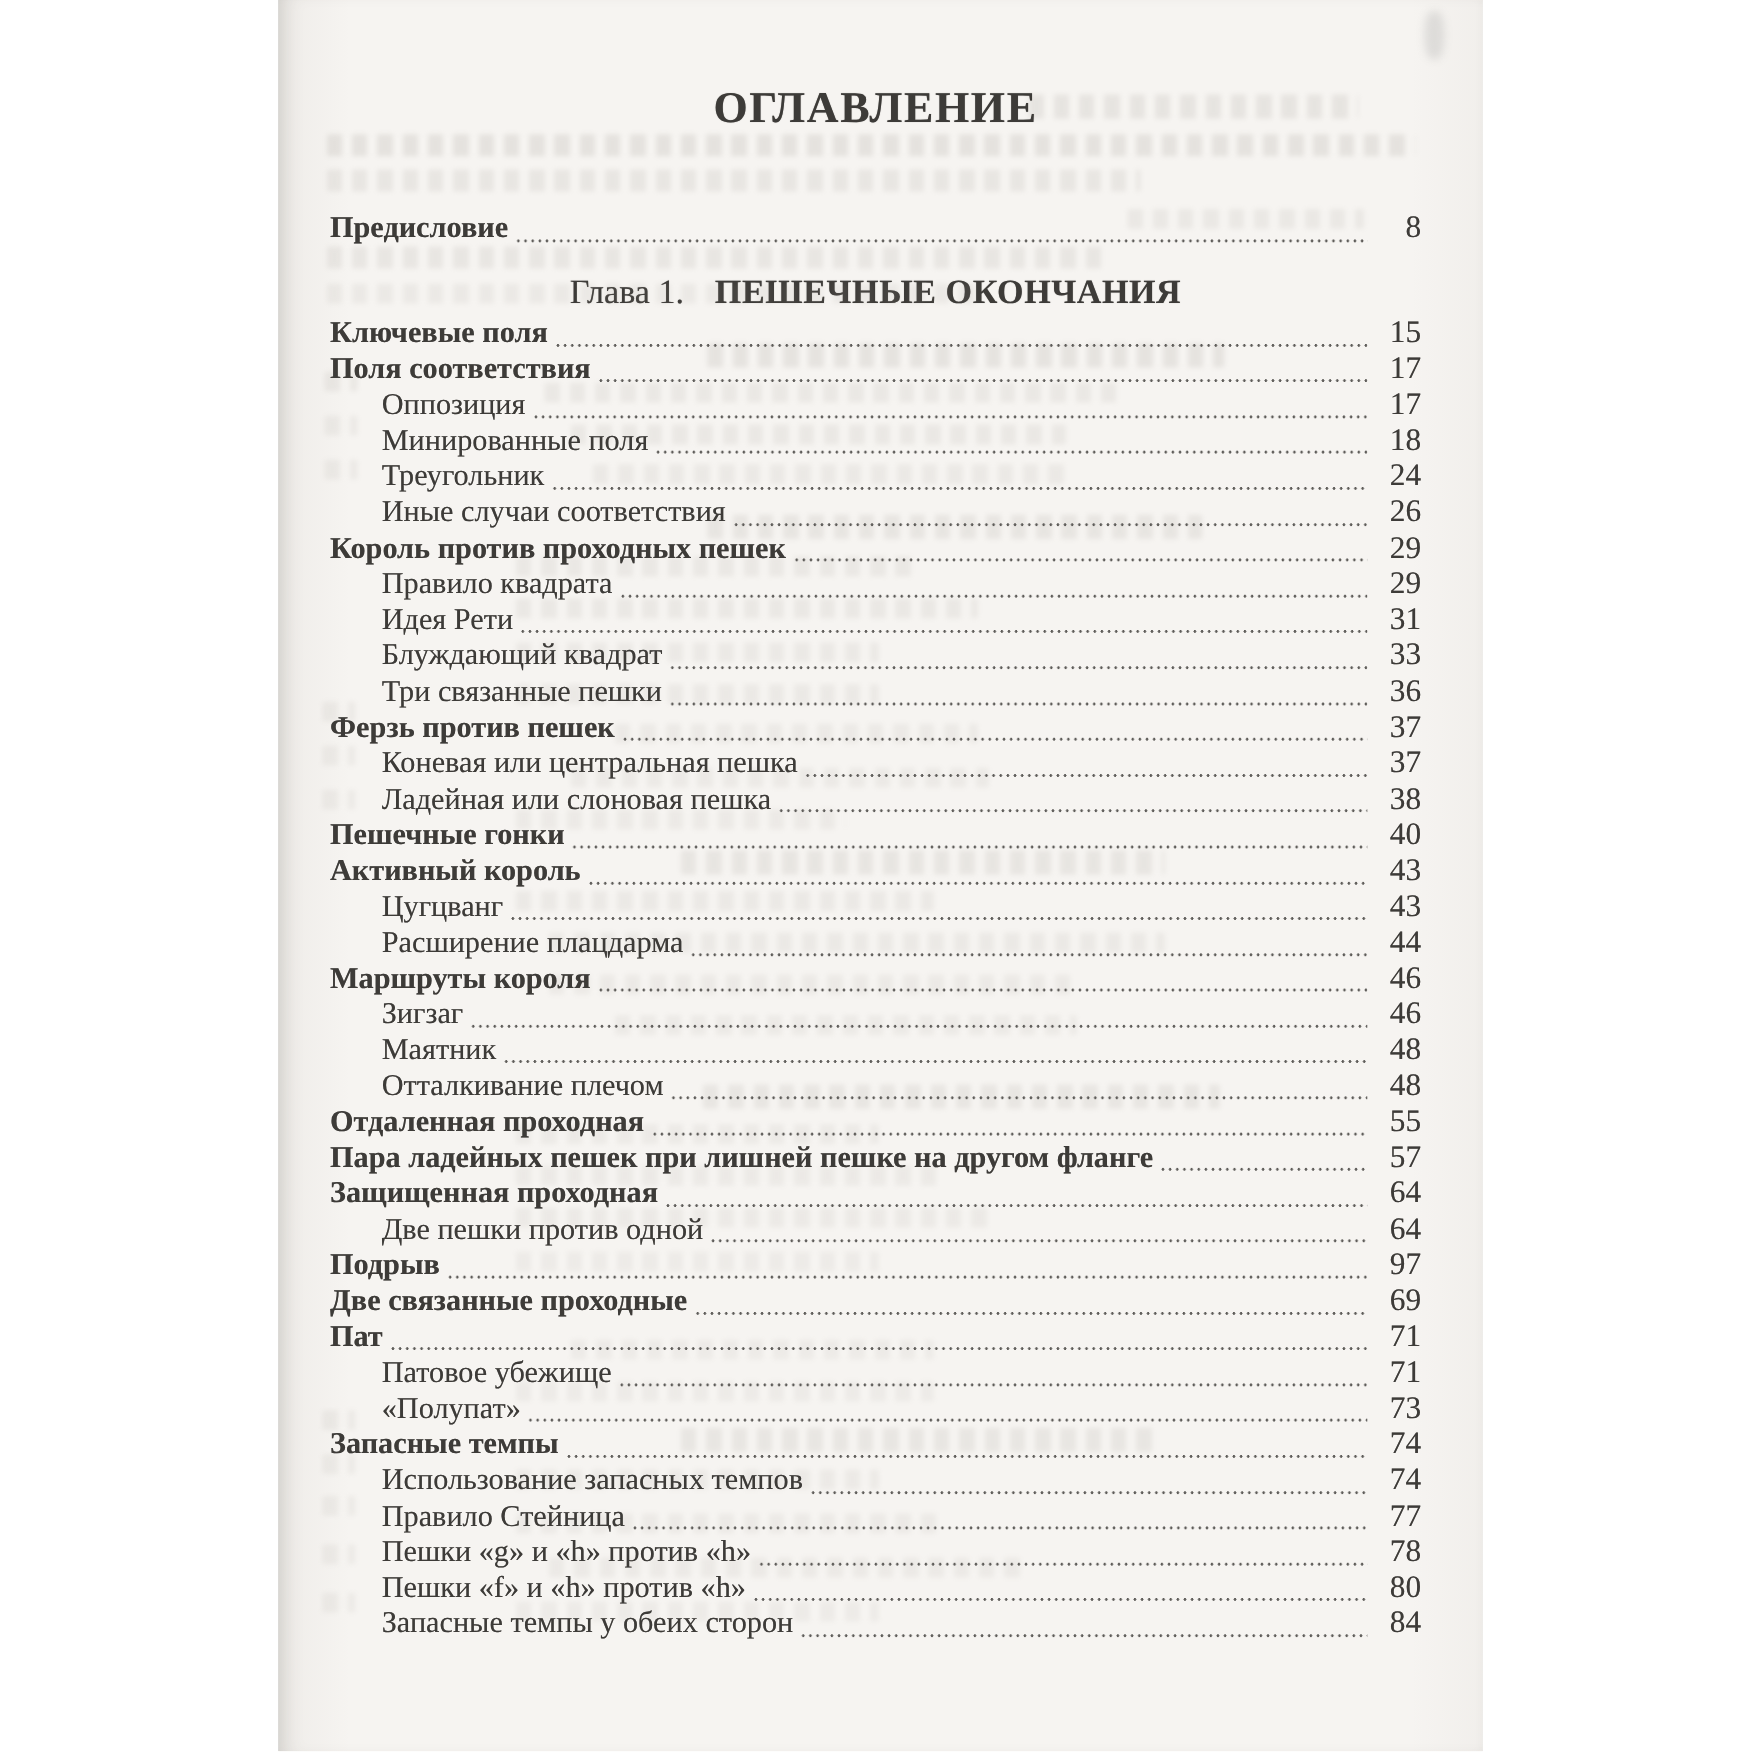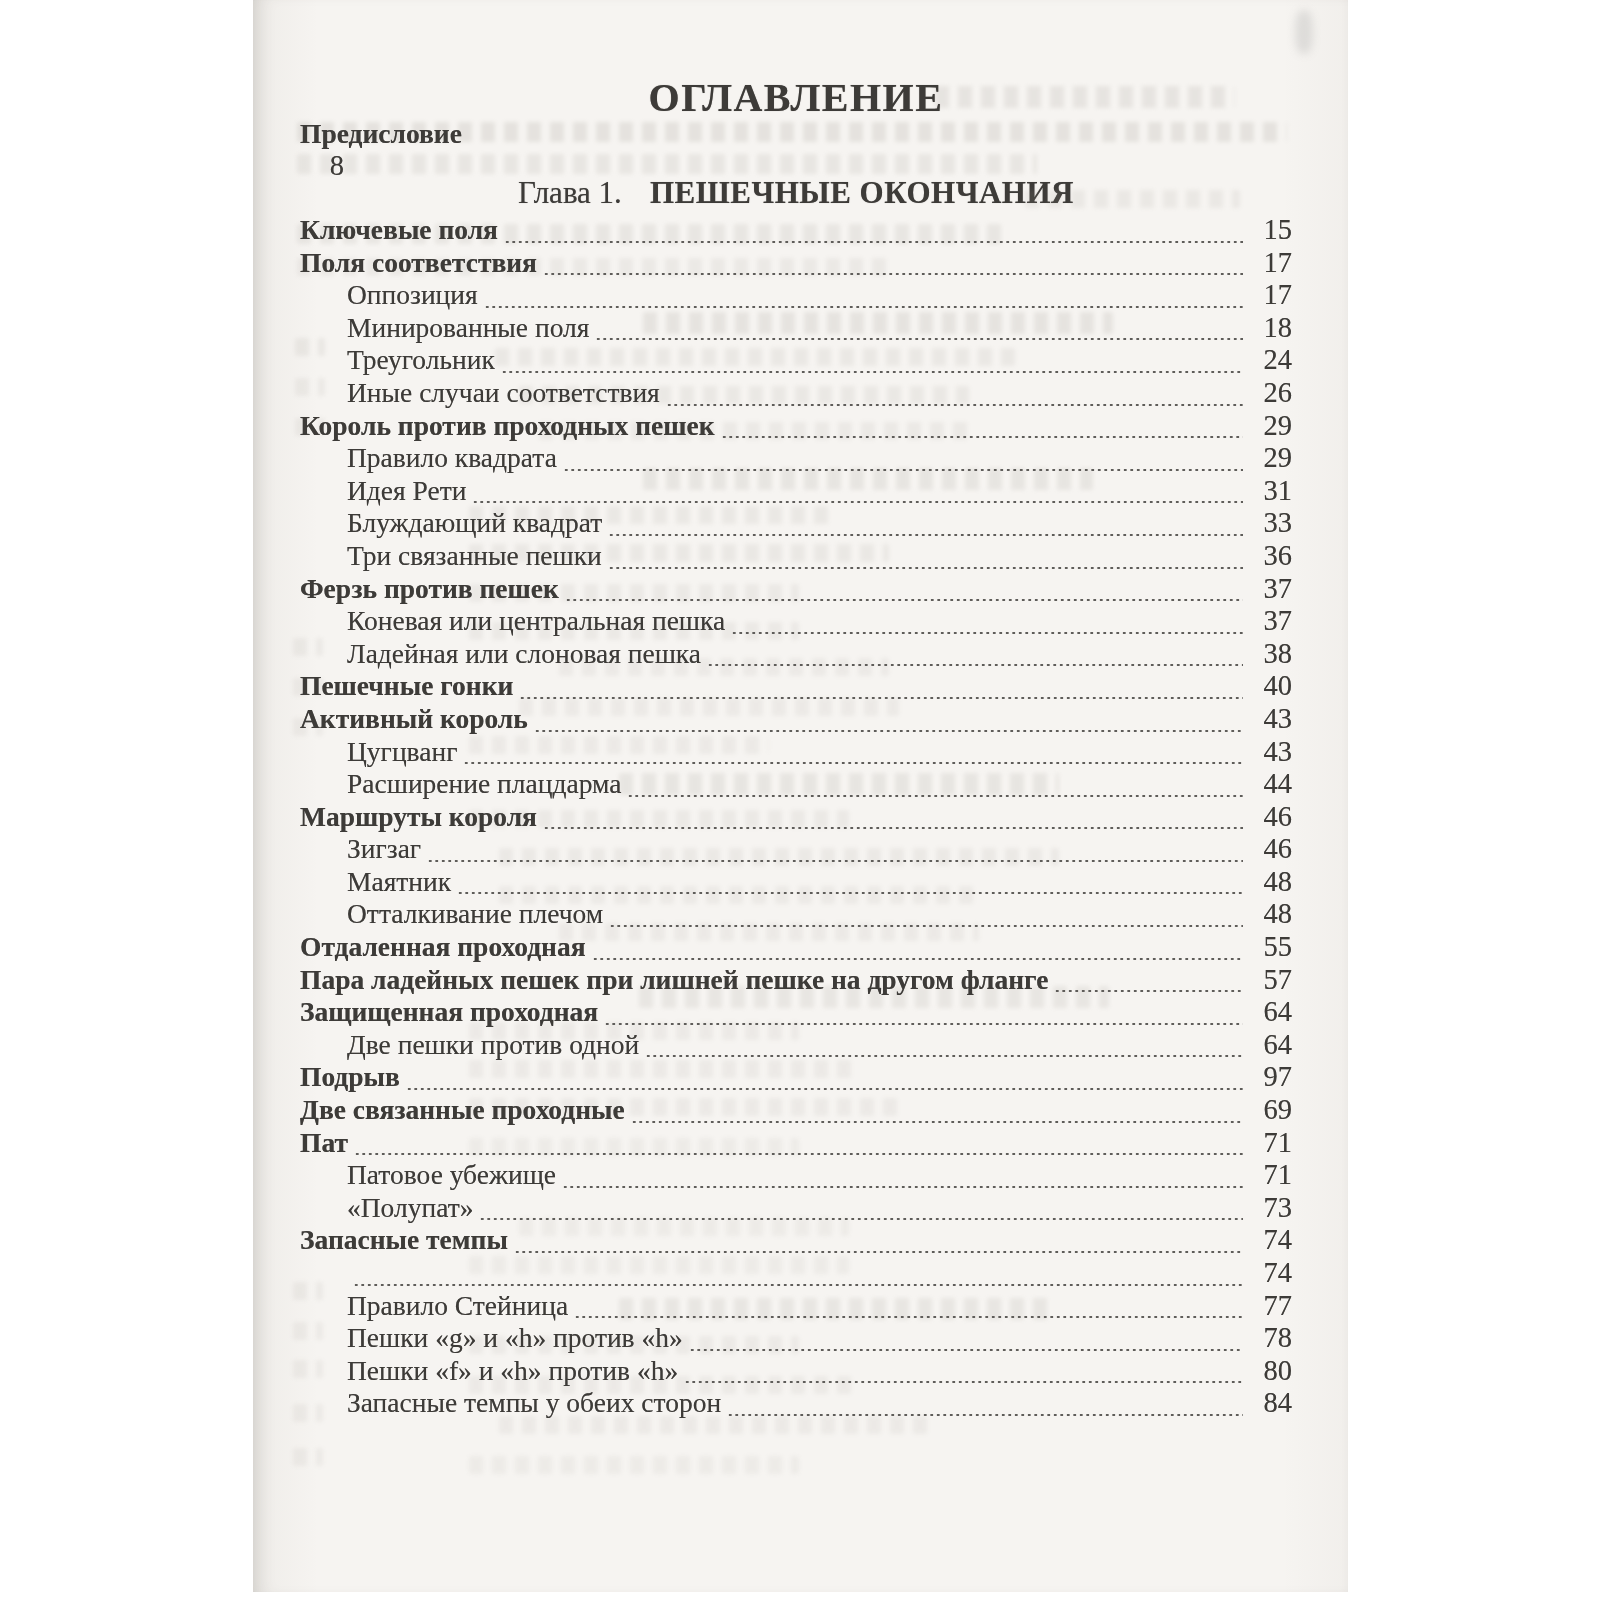--- a/index.html
+++ b/index.html
@@ -80,22 +80,22 @@
     margin-bottom:3px;
   }
   .row .page-num{
     font-size:28.5px;
     min-width:44px;
     text-align:right;
     white-space:nowrap;
   }
   .row.thick .page-num{font-weight:700;}
   .preface-row{
+    margin-top:72px;
     height:34px;
-    flex-direction:column;
   }
   h2.chapter{
     margin-top:22px;
     height:34px;
     text-align:center;
     font-size:31px;
     font-weight:400;
     line-height:34px;
     white-space:nowrap;
     text-shadow:0 0 .7px rgba(40,38,35,.5);
@@ -324,20 +324,21 @@
     <span class="label">«Полупат»</span>
     <span class="leader"></span>
     <span class="page-num">73</span>
   </div>
       <div class="row bold-row">
     <span class="label">Запасные темпы</span>
     <span class="leader"></span>
     <span class="page-num">74</span>
   </div>
       <div class="row indent">
+    <span class="label">Использование запасных темпов</span>
     <span class="leader"></span>
     <span class="page-num">74</span>
   </div>
       <div class="row indent">
     <span class="label">Правило Стейница</span>
     <span class="leader"></span>
     <span class="page-num">77</span>
   </div>
       <div class="row indent">
     <span class="label">Пешки «g» и «h» против «h»</span>

